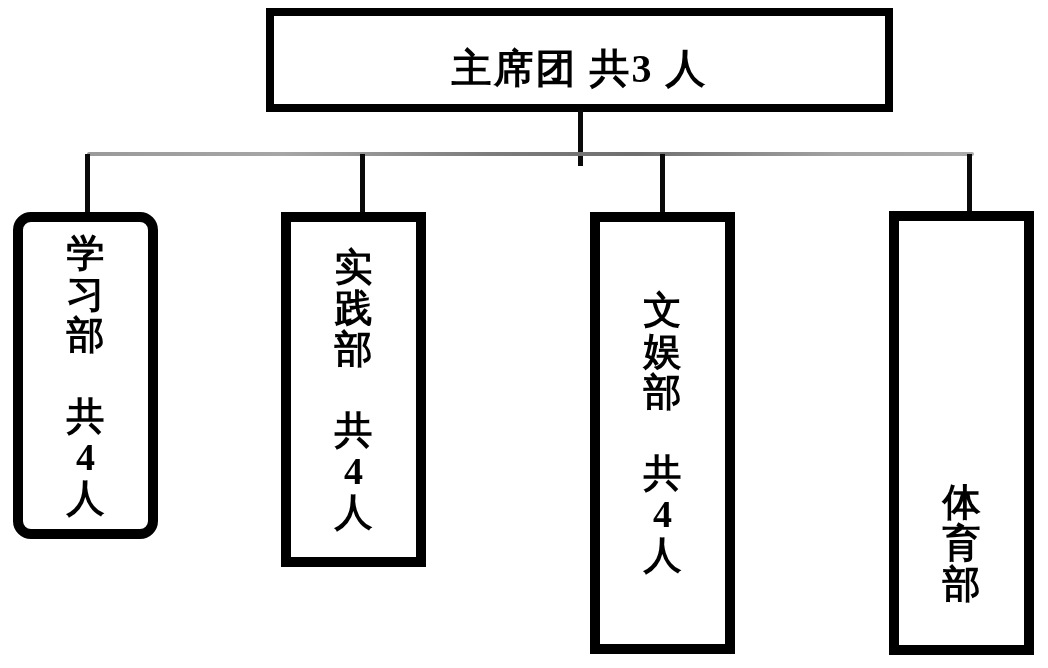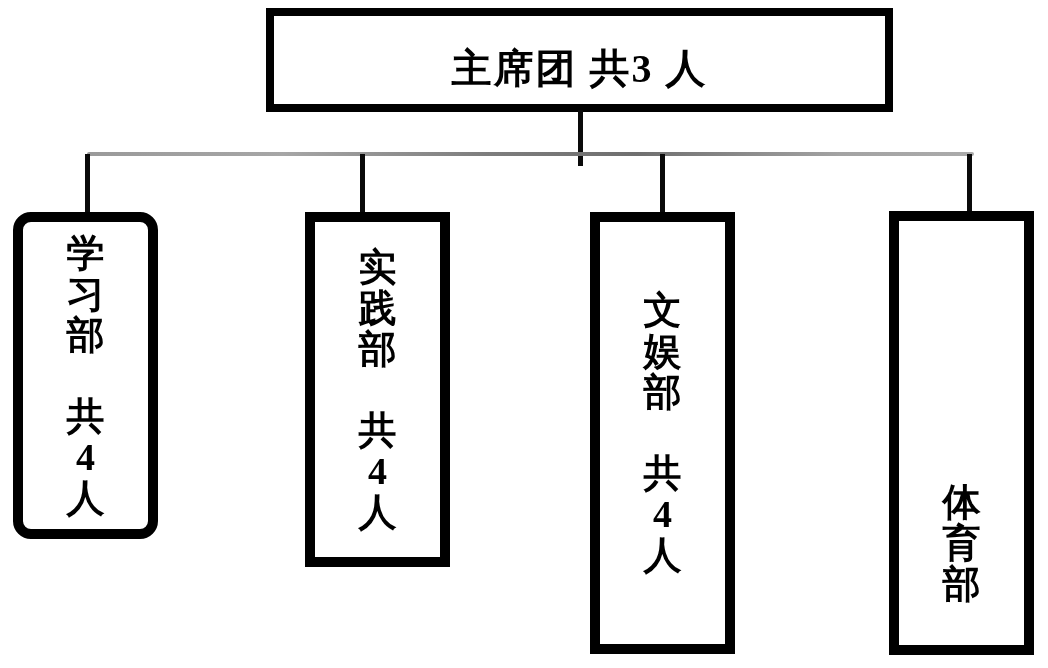--- a/index.html
+++ b/index.html
@@ -65,21 +65,21 @@
     display: flex;
     flex-direction: column;
     align-items: center;
     justify-content: center;
     text-align: center;
     font-size: 38px;
     font-weight: 600;
     line-height: 41px;
   }
   .dept-1 { left: 13px;  top: 212px; width: 145px; height: 327px; border-radius: 18px; }
-  .dept-2 { left: 305px; top: 212px; width: 145px; height: 355px; }
+  .dept-2 { left: 281px; top: 212px; width: 145px; height: 355px; }
   .dept-3 { left: 590px; top: 212px; width: 145px; height: 442px; }
   .dept-4 { left: 889px; top: 211px; width: 145px; height: 444px; justify-content: flex-end; }
   .dept-name, .dept-count {
     width: 42px;
     word-break: break-all;
     overflow-wrap: anywhere;
   }
   .dept-name { margin-bottom: 40px; }
 </style>
 </head>

